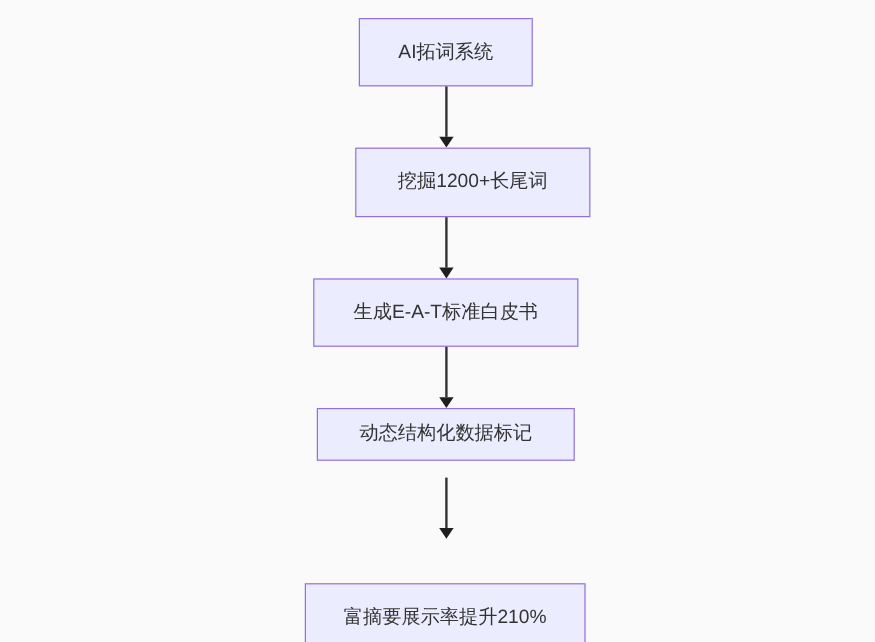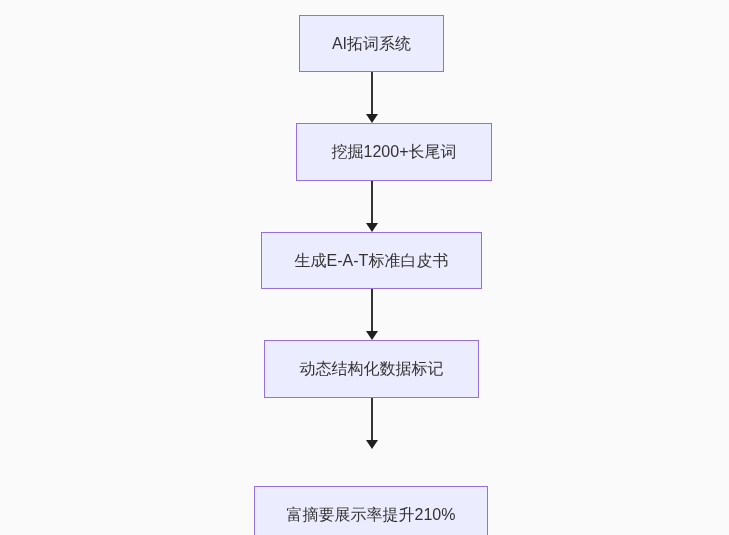--- a/index.html
+++ b/index.html
@@ -29,21 +29,21 @@
     display: flex;
     align-items: center;
     justify-content: center;
     text-align: center;
     font-size: 16px;
     line-height: 1.2;
   }
   #node-1 { left: 299px; top: 15px;  width: 145px; height: 57px; }
   #node-2 { left: 272px; top: 123px; width: 196px; height: 58px; margin-left: 24px; }
   #node-3 { left: 261px; top: 232px; width: 221px; height: 57px; }
-  #node-4 { left: 264px; top: 340px; width: 215px; height: 58px; }
+  #node-4 { left: 264px; top: 340px; width: 215px; height: 44px; }
   #node-5 { left: 254px; top: 449px; width: 234px; height: 58px; margin-top: 37px; }
 
   .edge {
     position: absolute;
     left: 364px;
     width: 15px;
     display: flex;
     flex-direction: column;
     align-items: center;
   }

